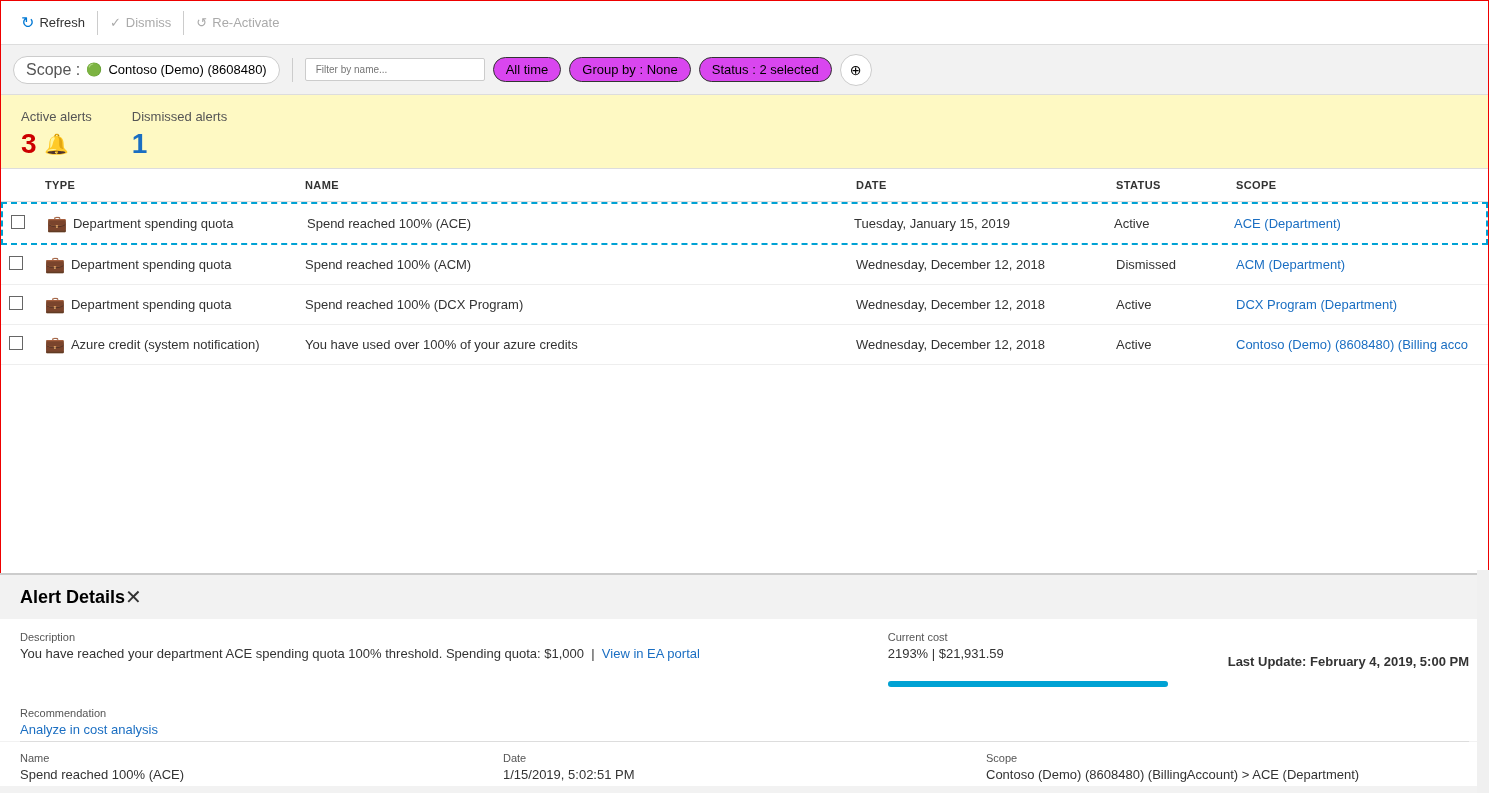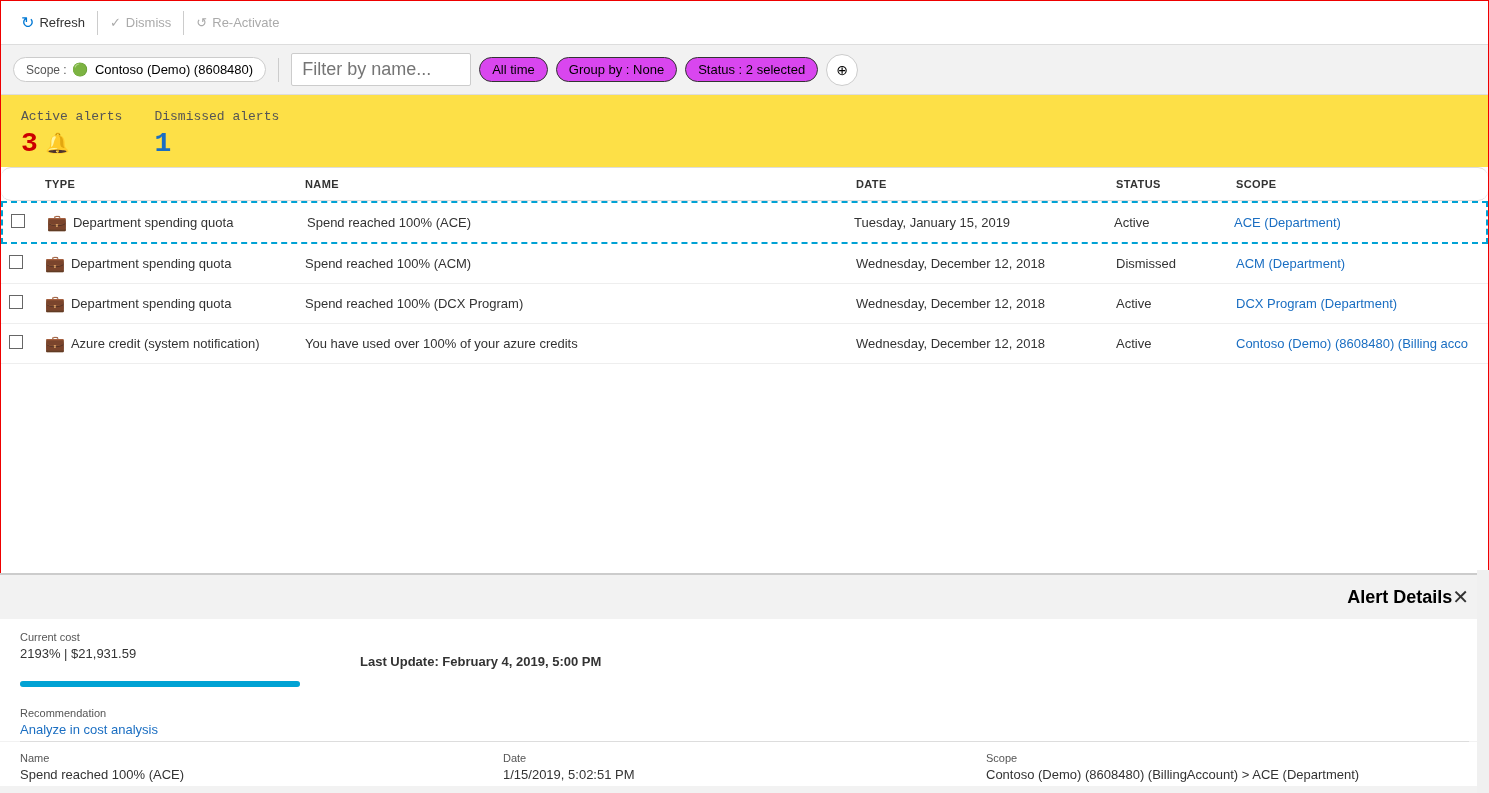--- a/index.html
+++ b/index.html
@@ -48,21 +48,21 @@
       background: #fff;
       cursor: pointer;
       font-size: 13px;
       white-space: nowrap;
     }
     .scope-divider { width: 1px; height: 24px; background: #ccc; margin: 0 4px; }
     .filter-input {
       border: 1px solid #ccc;
       border-radius: 2px;
       padding: 5px 10px;
-      font-size: 18px;
+      font-size: 10px;
       width: 180px;
       color: #0369a1;
       background: #fff;
     }
     .filter-chip {
       display: flex;
       align-items: center;
       border: 1px solid #333;
       border-radius: 14px;
       padding: 4px 12px;
@@ -80,41 +80,39 @@
       border: 1px solid #ccc;
       border-radius: 50%;
       background: #fff;
       cursor: pointer;
       font-size: 14px;
     }
 
     
     .stats-area {
       display: flex;
-      gap: 32px;
+      gap: 40px;
       padding: 14px 20px 8px;
-      background: #fde047;
-      font-family: Liberation Mono, monospace;
+      background: #fef9c3;
     }
     .stat-label { font-size: 13px; color: #555; margin-bottom: 4px; }
     .stat-value { display: flex; align-items: center; gap: 8px; }
     .stat-number-red { font-size: 28px; font-weight: 700; color: #c00; }
     .stat-number-blue { font-size: 28px; font-weight: 700; color: #1a6ec2; }
     .bell-icon { font-size: 20px; color: #555; }
 
     
     .table-area { background: #fff; }
     .table-header {
       display: grid;
       grid-template-columns: 36px 260px 1fr 260px 120px 260px;
       padding: 6px 0;
       border-top: 1px solid #ddd;
       border-bottom: 1px solid #ddd;
       background: #fff;
-      border-radius: 10px;
     }
     .th {
       font-size: 11px;
       font-weight: 700;
       color: #333;
       text-transform: uppercase;
       padding: 4px 8px;
       letter-spacing: 0.4px;
     }
     .table-row {
@@ -147,21 +145,21 @@
       left: 0;
       right: 0;
       background: #f2f2f2;
       border-top: 2px solid #ccc;
       padding: 0;
       height: 220px;
     }
     .alert-details-header {
       display: flex;
       align-items: center;
-      justify-content: flex-end;
+      justify-content: flex-start;
       padding: 10px 20px;
       background: #f2f2f2;
     }
     .alert-details-title { font-size: 18px; font-weight: 700; color: #000; }
     .close-btn {
       background: none;
       border: none;
       cursor: pointer;
       font-size: 20px;
       color: #333;
@@ -218,21 +216,21 @@
   </button>
   <div class="toolbar-divider"></div>
   <button class="toolbar-btn disabled">
     <span style="color:#aaa;">↺</span>
     <span>Re-Activate</span>
   </button>
 </div>
 
 <div class="filter-bar">
   <button class="scope-btn">
-    <span style="color:#555; font-size:12px;">Scope :</span>
+    <span style="color:#555; font-size:16px;">Scope :</span>
     <span>🟢</span>
     <span>Contoso (Demo) (8608480)</span>
   </button>
   <div class="scope-divider"></div>
   <input class="filter-input" type="text" placeholder="Filter by name..." style="">
   <button class="filter-chip">
     <span>All time</span>
   </button>
   <button class="filter-chip">
     <span>Group by : None</span>
@@ -328,20 +326,28 @@
   </div>
 </div>
 
 <div class="alert-details">
   <div class="alert-details-header">
     <span class="alert-details-title">Alert Details</span>
     <button class="close-btn">✕</button>
   </div>
 
   <div class="alert-details-body">
+    <div class="alert-desc-section">
+      <div class="detail-label">Description</div>
+      <div class="detail-text">
+        <span>You have reached your department ACE spending quota 100% threshold. Spending quota: $1,000</span>
+        &nbsp;|&nbsp;
+        <a class="detail-link" href="#">View in EA portal</a>
+      </div>
+    </div>
     <div class="cost-section">
       <div class="detail-label">Current cost</div>
       <div class="cost-value">2193% | $21,931.59</div>
       <div class="cost-bar-bg">
         <div class="cost-bar-fill"></div>
       </div>
     </div>
     <div>
       <div class="last-update">Last Update: February 4, 2019, 5:00 PM</div>
     </div>

